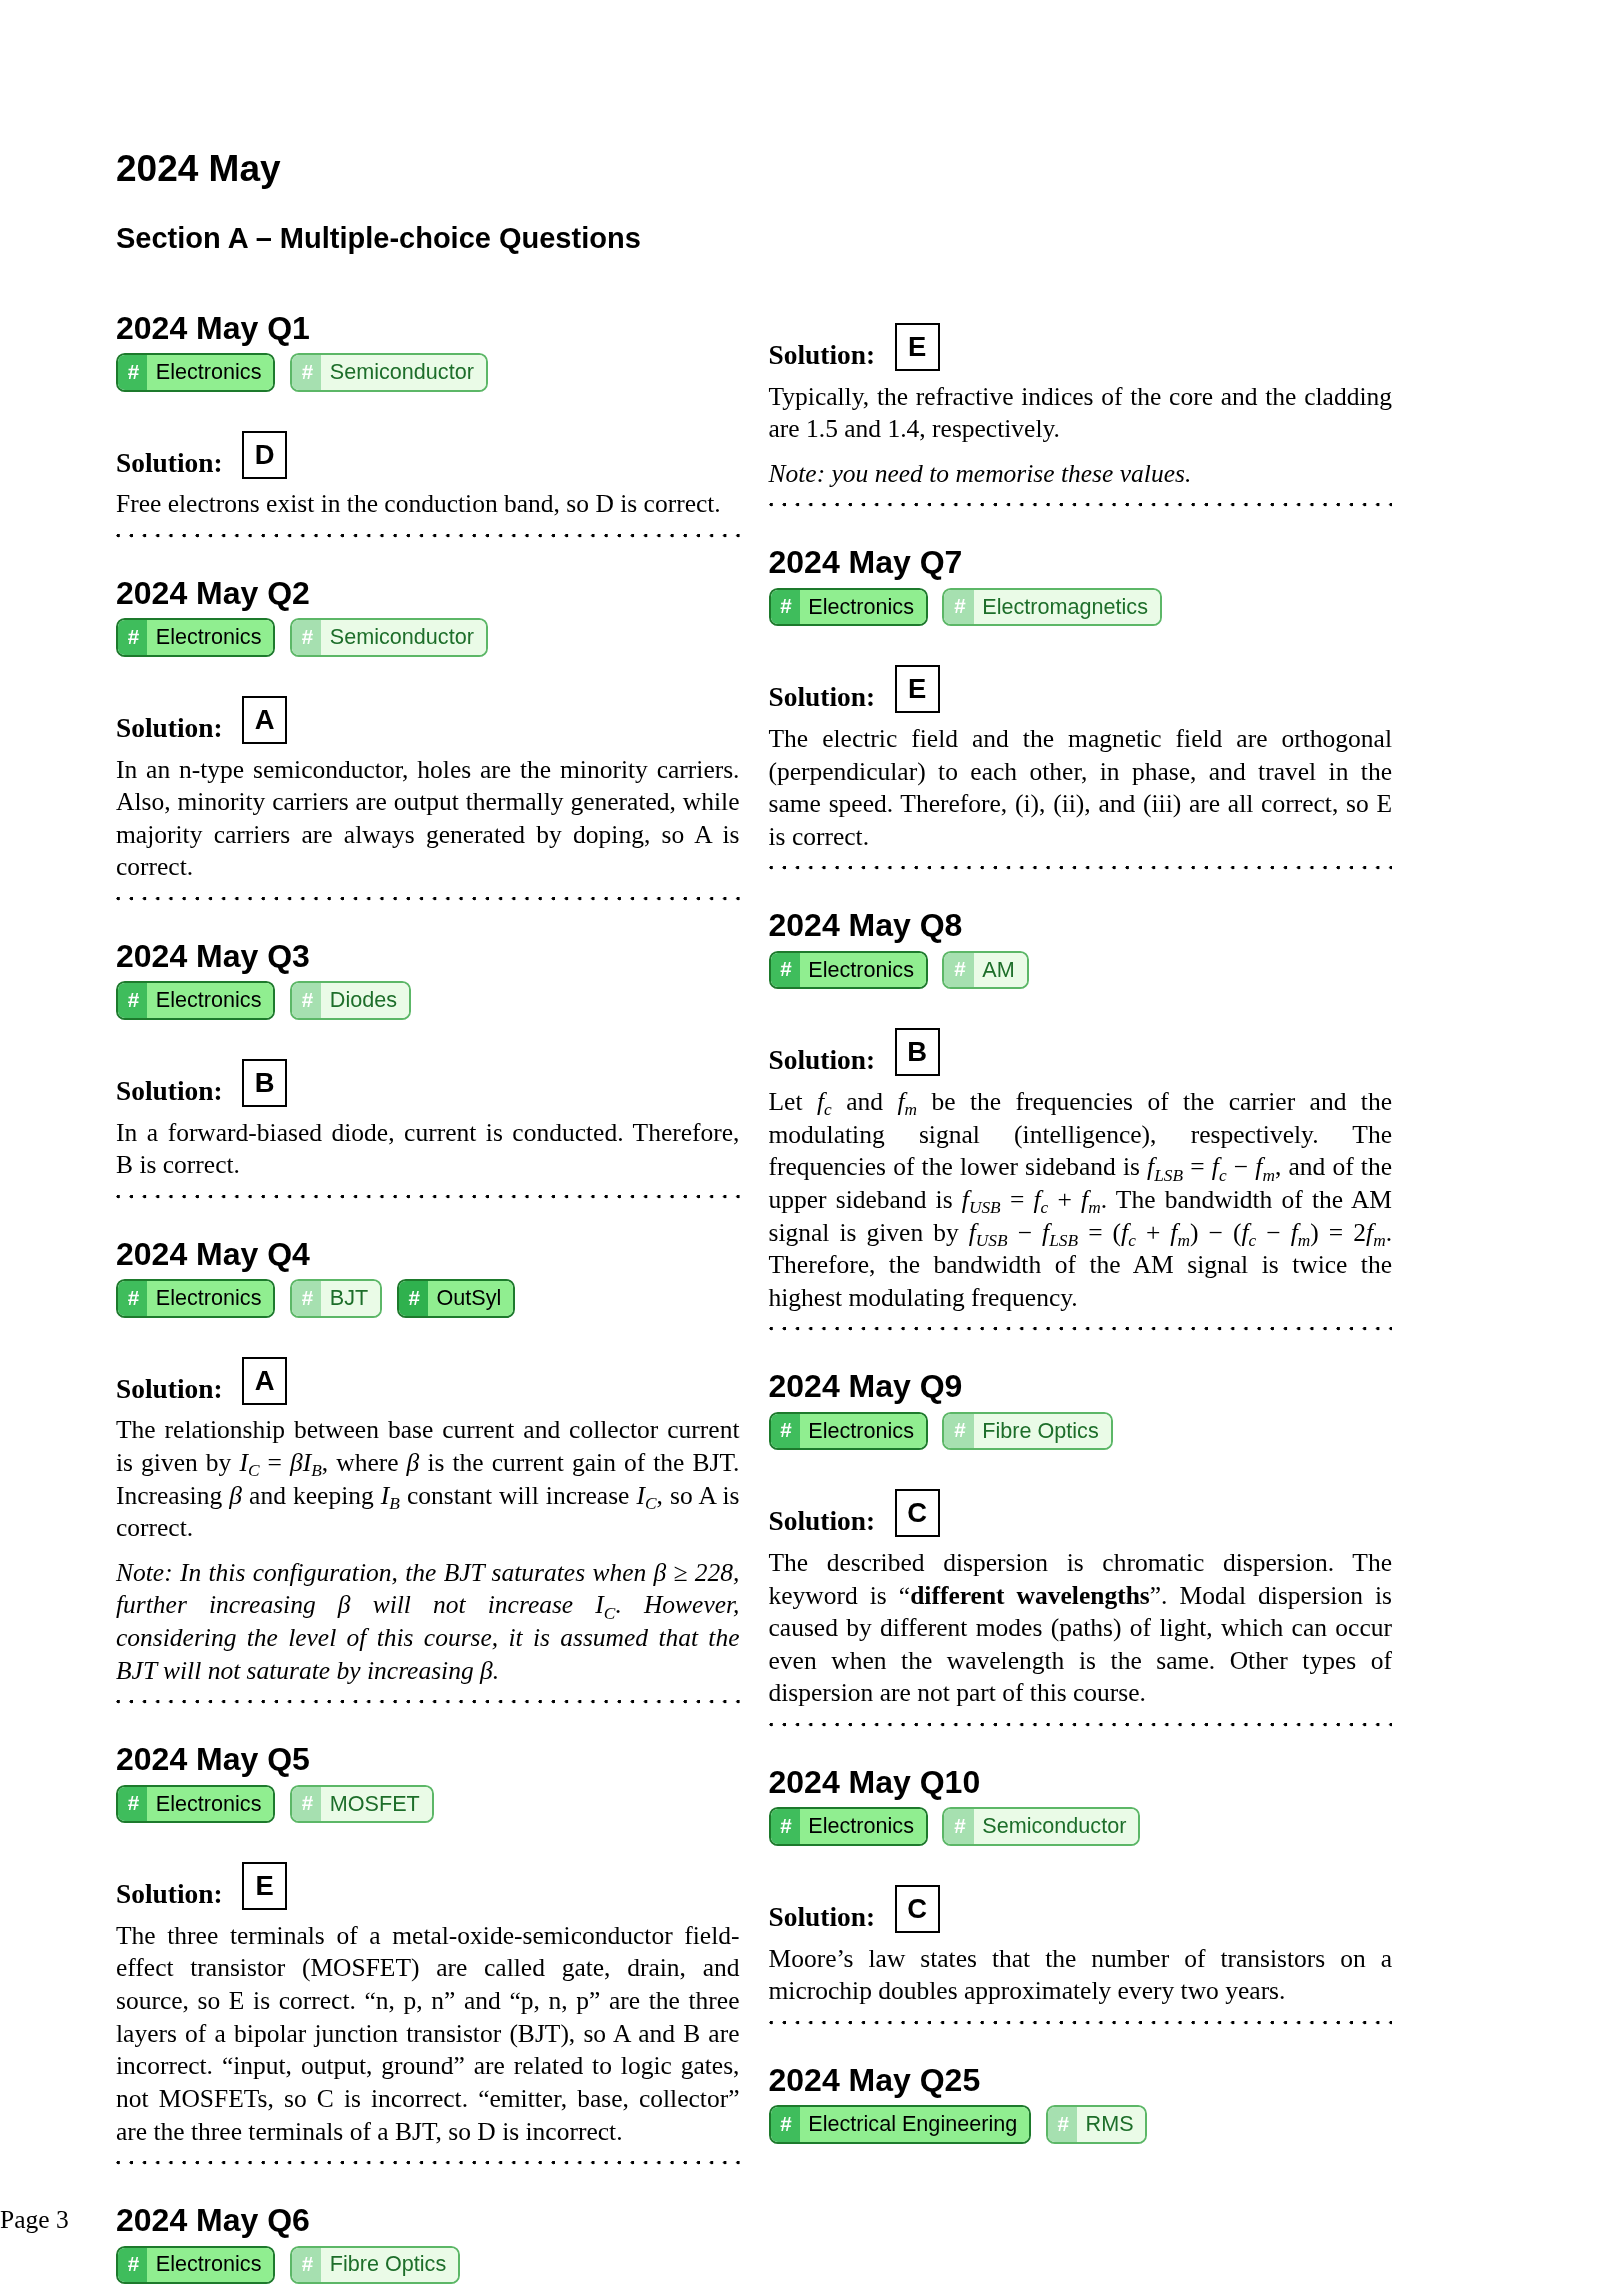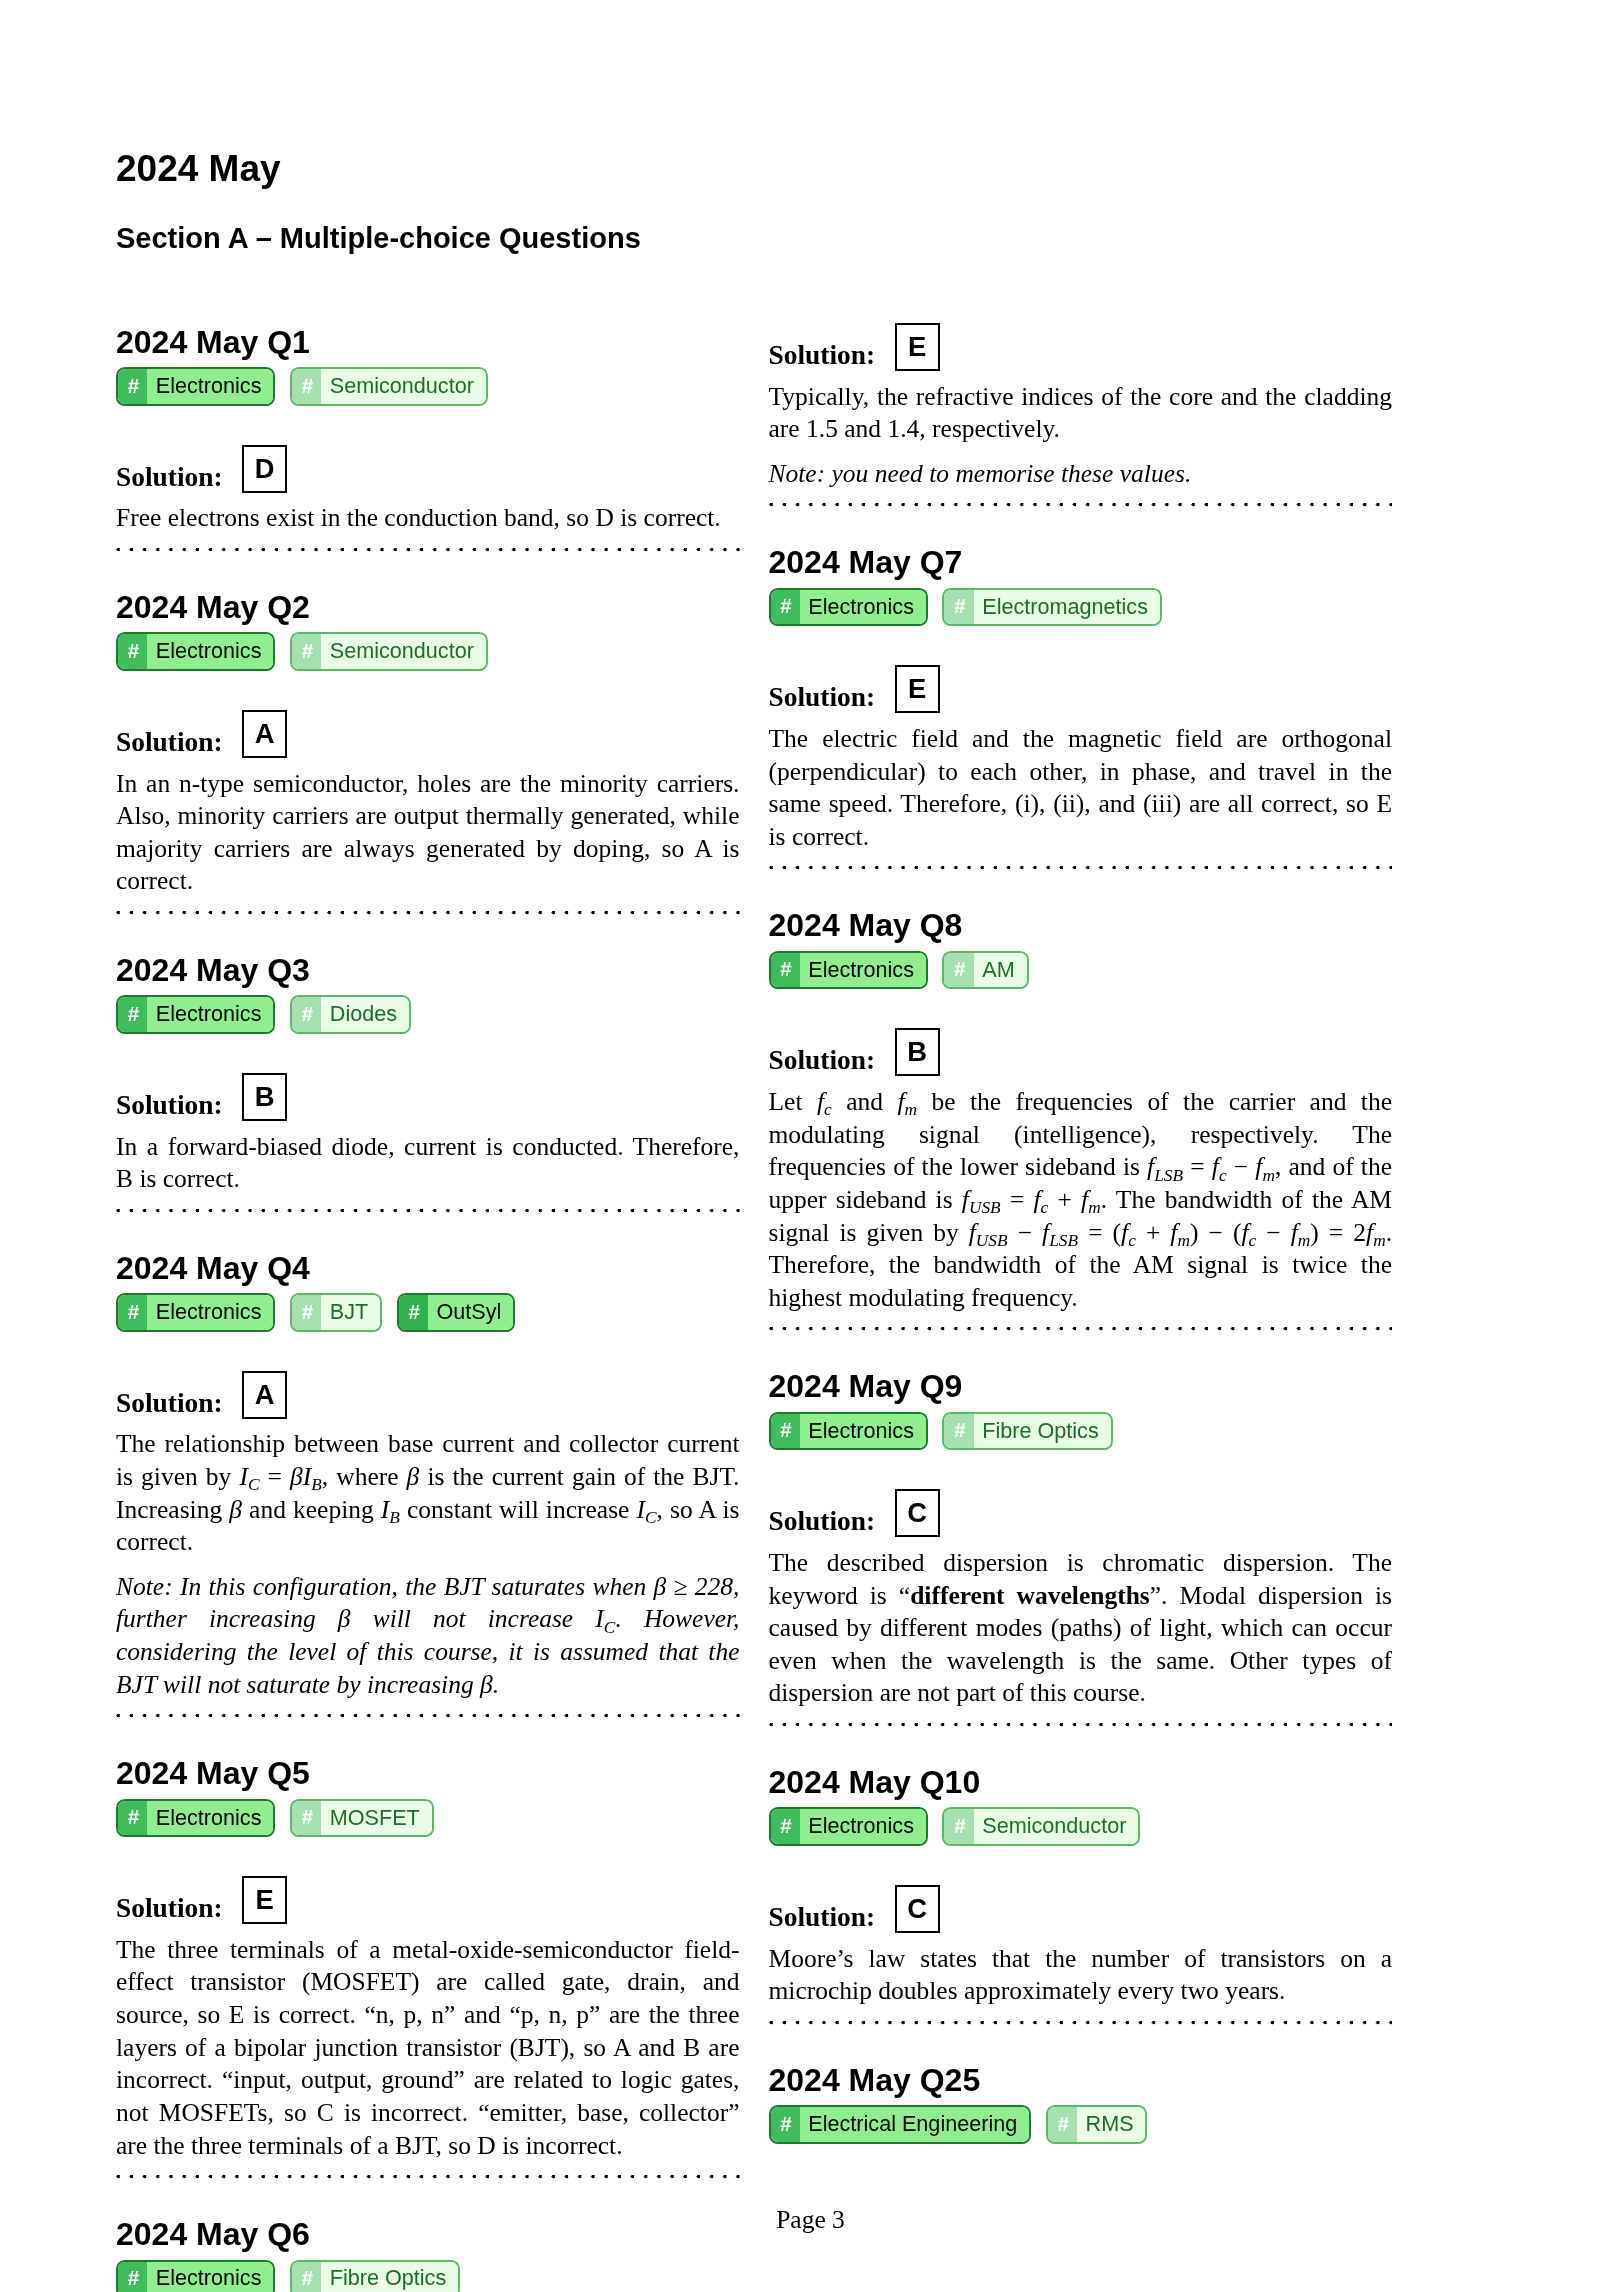--- a/index.html
+++ b/index.html
@@ -19,21 +19,21 @@
   .col-right { padding-top:135px; }
 
   h1.doc-title {
     font-family:"Liberation Sans", sans-serif;
     font-weight:bold; font-size:37px;
     margin:0 0 33px 0; line-height:1.1;
   }
   h2.section-heading {
     font-family:"Liberation Sans", sans-serif;
     font-weight:bold; font-size:29px;
-    margin:0 0 69px 0; line-height:1.1;
+    margin:0 0 55px 0; line-height:1.1;
   }
   .q-heading {
     font-family:"Liberation Sans", sans-serif;
     font-weight:bold; font-size:32px;
     margin:37px 0 6.9px 0; line-height:1.15;
   }
   .tags-row { display:flex; gap:14.7px; }
   .tag {
     display:inline-flex; align-items:stretch;
     border:2.5px solid var(--tp-border);
@@ -79,21 +79,21 @@
 
   .dotsep {
     height:4.9px; margin:2px 0 0 0;
     background-image:radial-gradient(circle at 2.2px 2.5px, #000 1.6px, transparent 2px);
     background-size:13.2px 4.9px;
     background-repeat:repeat-x;
   }
 
   .footer {
     position:absolute; left:0; top:2205px; width:1621px;
-    text-align:center; font-size:25.5px;
+    font-size:25.5px;
   }
 </style>
 </head>
 <body>
 
 <div class="page">
   <div class="cols">
     <div class="col col-left">
       <h1 class="doc-title">2024 May</h1>
       <h2 class="section-heading">Section A – Multiple-choice Questions</h2>

